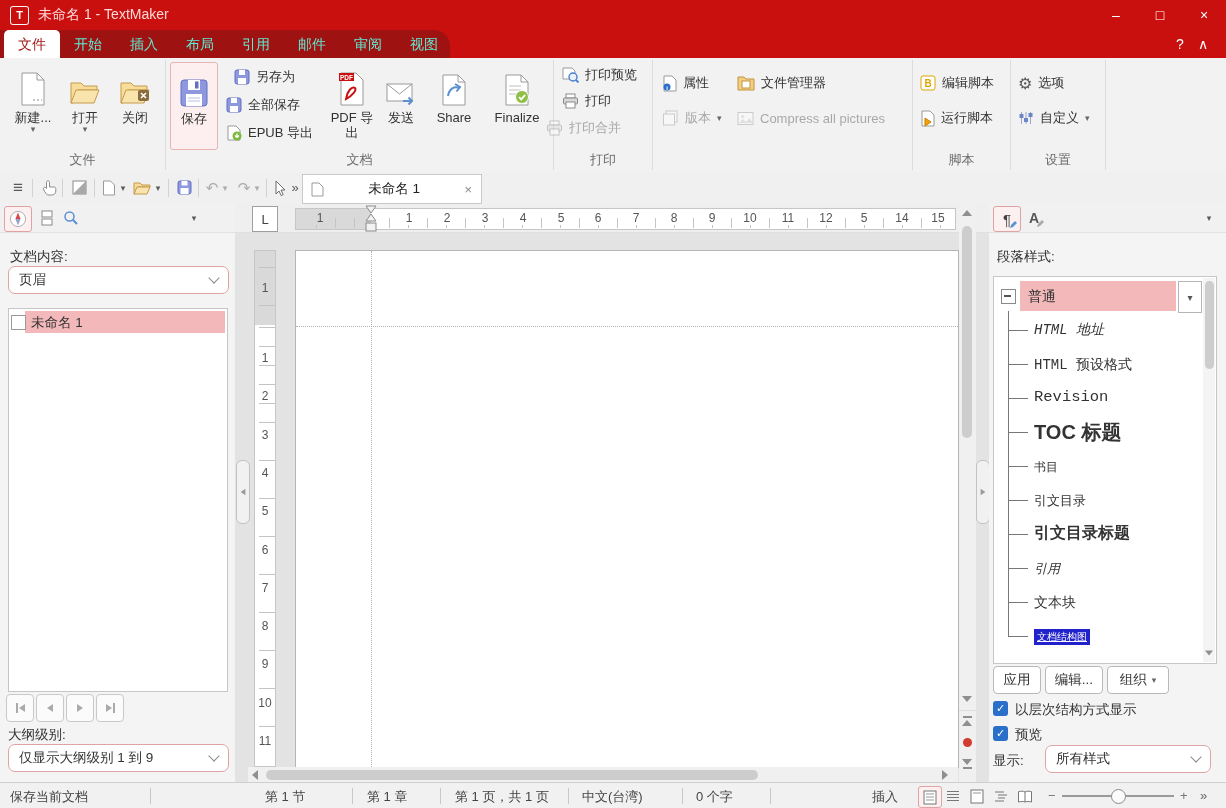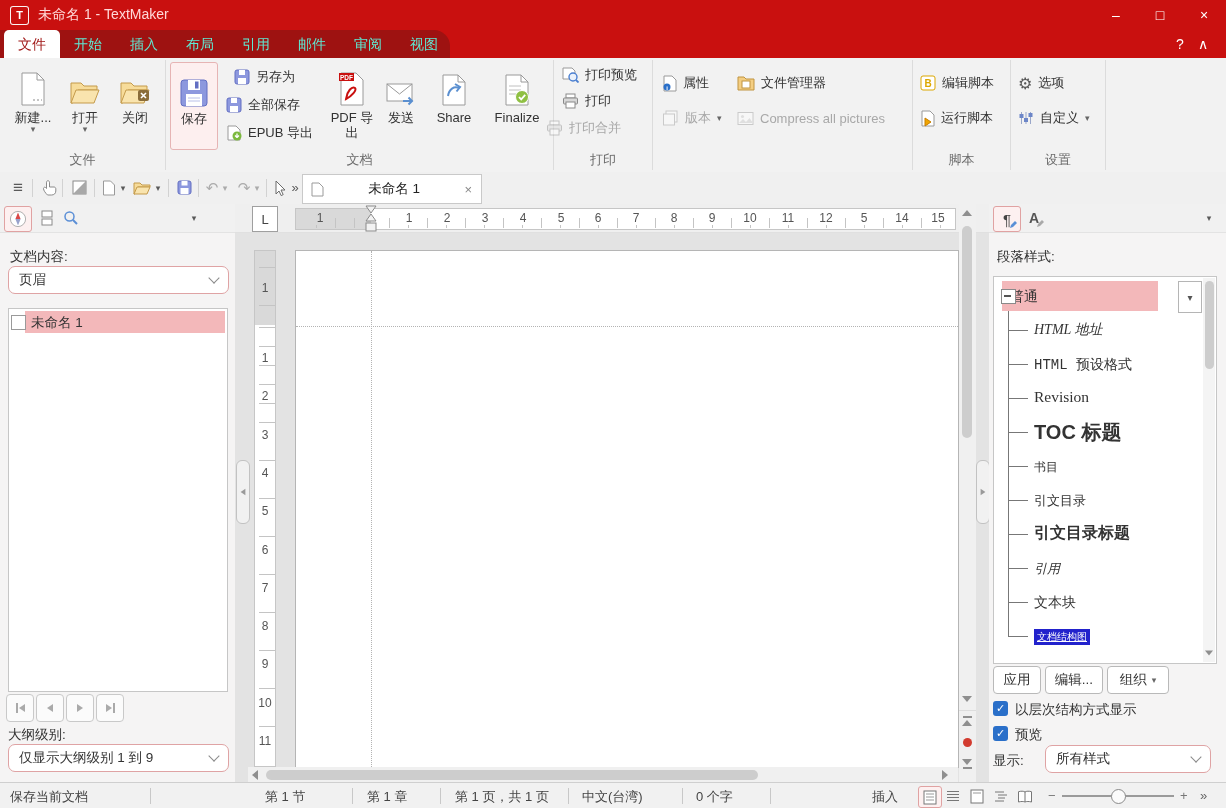--- a/index.html
+++ b/index.html
@@ -70,21 +70,21 @@
   .sb{position:absolute;background:#f0f0f0}
   .sbthumb{position:absolute;background:#cdcdcd;border-radius:5px}
   .reddot{position:absolute;width:9px;height:9px;border-radius:50%;background:#d23b2f}
   .pgbar{position:absolute;width:9px;height:2px;background:#8f8f8f}
   .smtri-u{position:absolute;width:0;height:0;border-left:5px solid transparent;border-right:5px solid transparent;border-bottom:6px solid #8f8f8f}
   .smtri-d{position:absolute;width:0;height:0;border-left:5px solid transparent;border-right:5px solid transparent;border-top:6px solid #8f8f8f}
   
   .stylerow{position:absolute;left:40px;white-space:nowrap}
   .stub{position:absolute;left:14px;width:20px;height:1px;background:#777}
   .vline{position:absolute;left:14px;width:1px;background:#777}
-  .s-serif{font-family:Liberation Serif, serif}
+  .s-serif{font-family:Liberation Mono, monospace}
   .s-mono{font-family:"Liberation Mono","DejaVu Sans Mono",monospace}
   .btn{position:absolute;height:26px;background:#fff;border:1px solid #b9b9b9;border-radius:4px;display:flex;align-items:center;justify-content:center;gap:5px;font-size:13.5px}
   .bluecb{position:absolute;width:15px;height:15px;background:var(--blue);border-radius:3px;color:#fff;font-size:11px;display:flex;align-items:center;justify-content:center}
   
   .statusbar{position:absolute;left:0;top:782px;width:1226px;height:26px;background:#f1f1f1;border-top:1px solid #cfcfcf;font-size:13px;color:#444}
   .st{position:absolute;top:5px;white-space:nowrap}
   .ssep{position:absolute;top:5px;height:16px;width:1px;background:#c8c8c8}
   .vmicon{position:absolute;top:3px;width:22px;height:20px;display:flex;align-items:center;justify-content:center}
   .vmicon.on{border:1px solid #e0a2a2;background:#fdf0f0;border-radius:3px}
   svg{display:block}
@@ -563,21 +563,21 @@
       <span class="stub" style="top:87px"></span>
       <span class="stub" style="top:121px"></span>
       <span class="stub" style="top:155px"></span>
       <span class="stub" style="top:189px"></span>
       <span class="stub" style="top:223px"></span>
       <span class="stub" style="top:257px"></span>
       <span class="stub" style="top:291px"></span>
       <span class="stub" style="top:325px"></span>
       <span class="stub" style="top:359px"></span>
 
-      <div class="pinkrow" style="left:8px;top:4px;width:156px;height:30px">
+      <div class="pinkrow" style="left:26px;top:4px;width:156px;height:30px">
         <span style="position:absolute;left:8px;top:7px;font-size:14px">普通</span>
       </div>
       <span class="abs" style="left:7px;top:12px;width:13px;height:13px;background:#fff;border:1px solid #8a8a8a">
           <span class="abs" style="left:2px;top:5px;width:7px;height:1.5px;background:#555"></span>
         </span>
       <div class="abs" style="left:184px;top:4px;width:22px;height:30px;background:#fff;border:1px solid #b5b5b5;display:flex;align-items:center;justify-content:center;color:#555;font-size:10px">▾</div>
 
       <div class="stylerow s-serif" style="top:44px;font-style:italic;font-size:14px">HTML 地址</div>
       <div class="stylerow s-mono" style="top:79px;font-size:14px">HTML 预设格式</div>
       <div class="stylerow s-serif" style="top:111px;font-size:15.5px">Revision</div>

